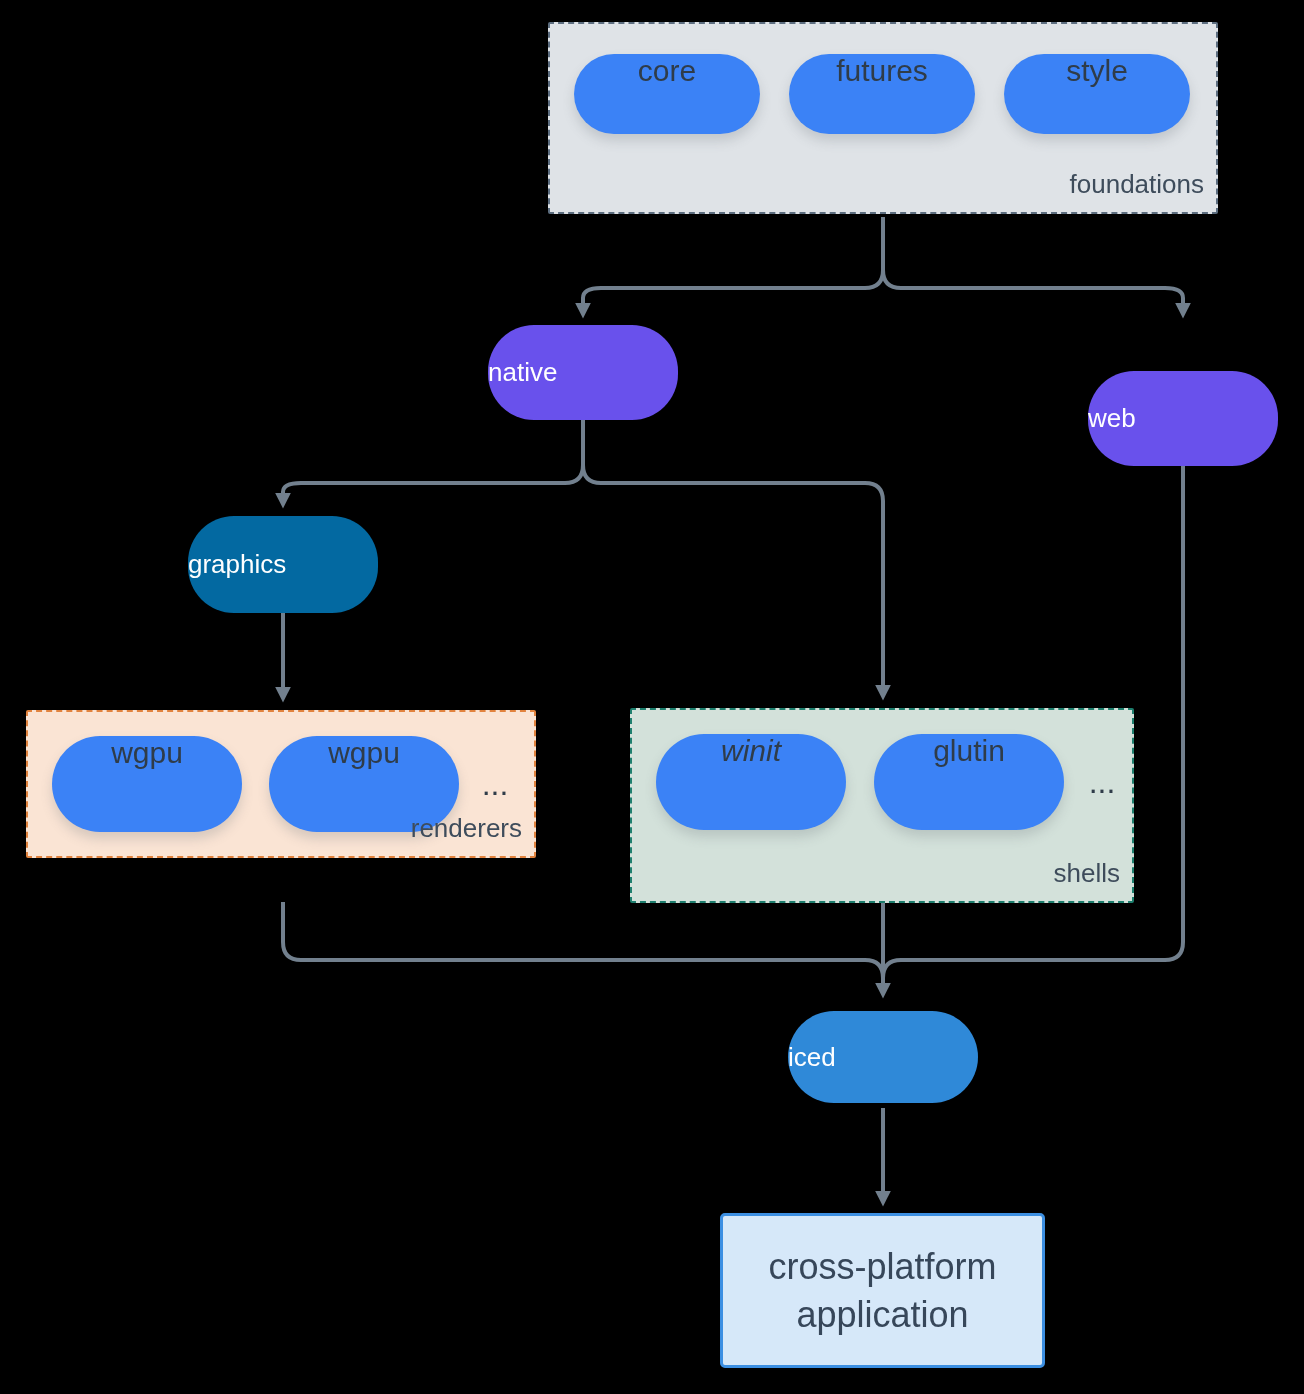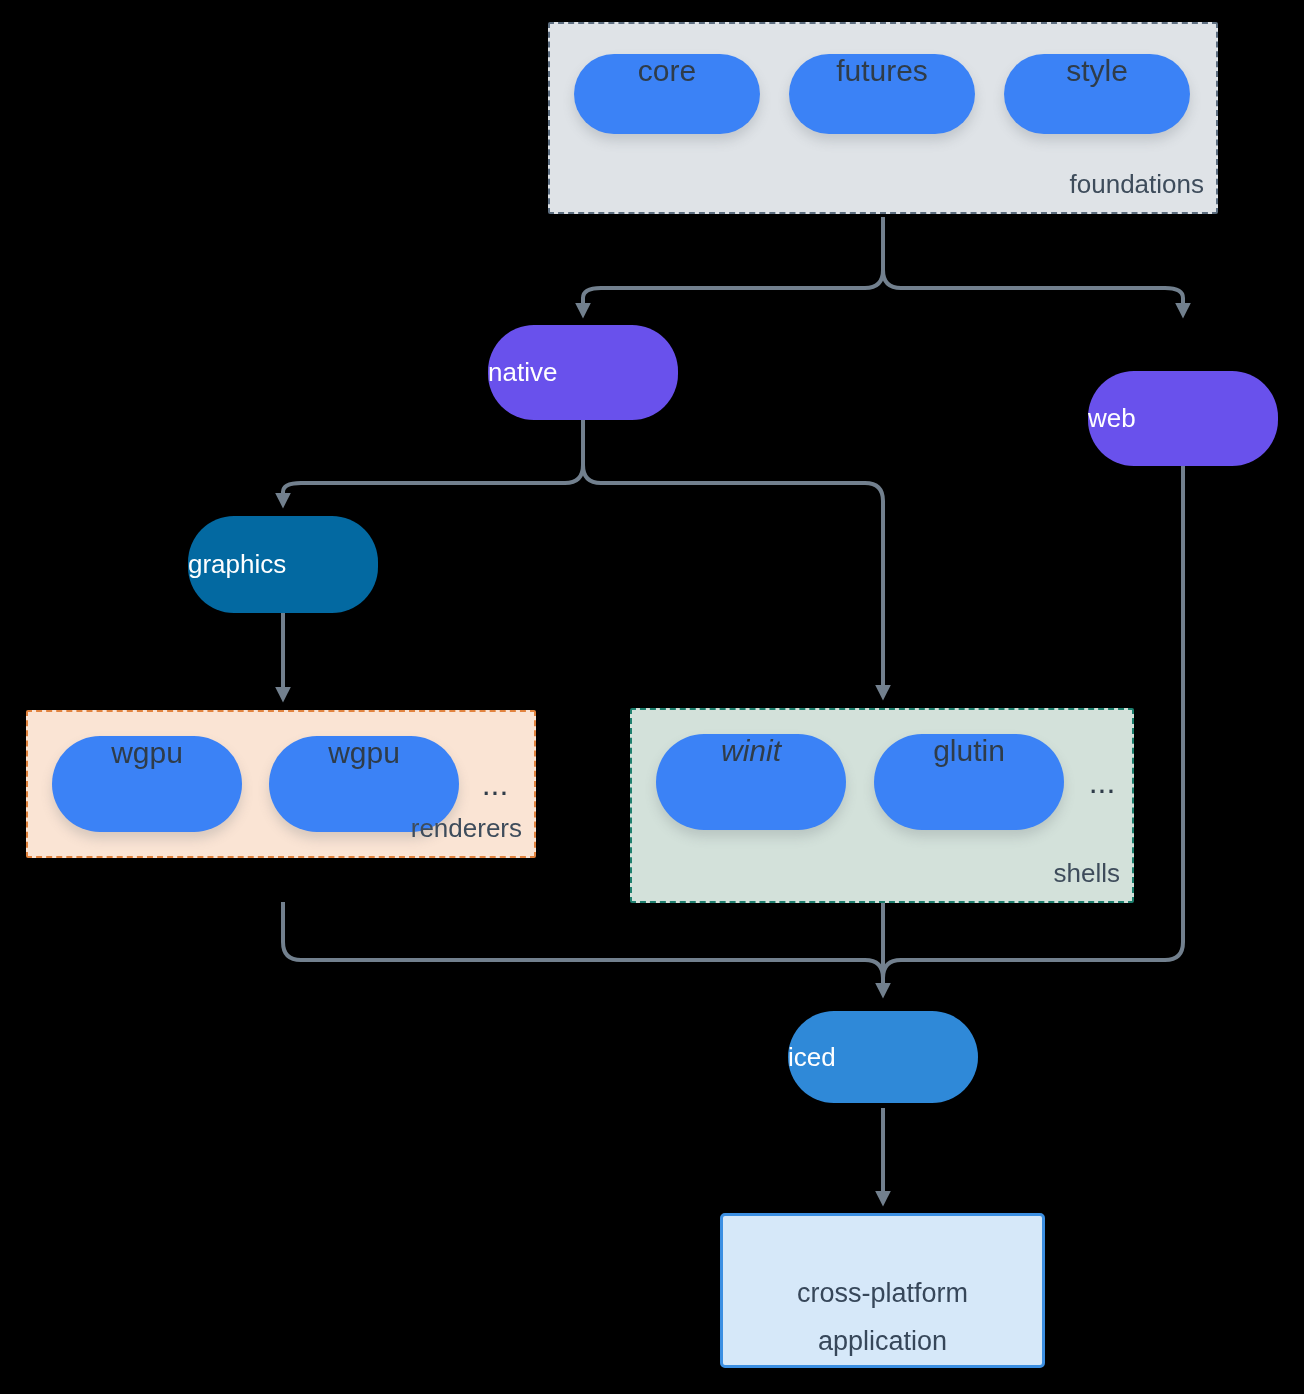--- a/index.html
+++ b/index.html
@@ -88,22 +88,22 @@
   .app-box {
     position: absolute;
     left: 720px; top: 1213px; width: 325px; height: 155px;
     box-sizing: border-box;
     background: #d6e8f9;
     border: 3px solid #3c8fe2;
     border-radius: 5px;
     display: flex;
     flex-direction: column;
     align-items: center;
-    justify-content: flex-end;
-    font-size: 27px;
+    justify-content: center;
+    font-size: 36px;
     line-height: 48px;
     color: #37475a;
   }
 </style>
 </head>
 <body>
 
 <div id="canvas">
 
   <svg id="edges" viewBox="0 0 1304 1394" xmlns="http://www.w3.org/2000/svg">

